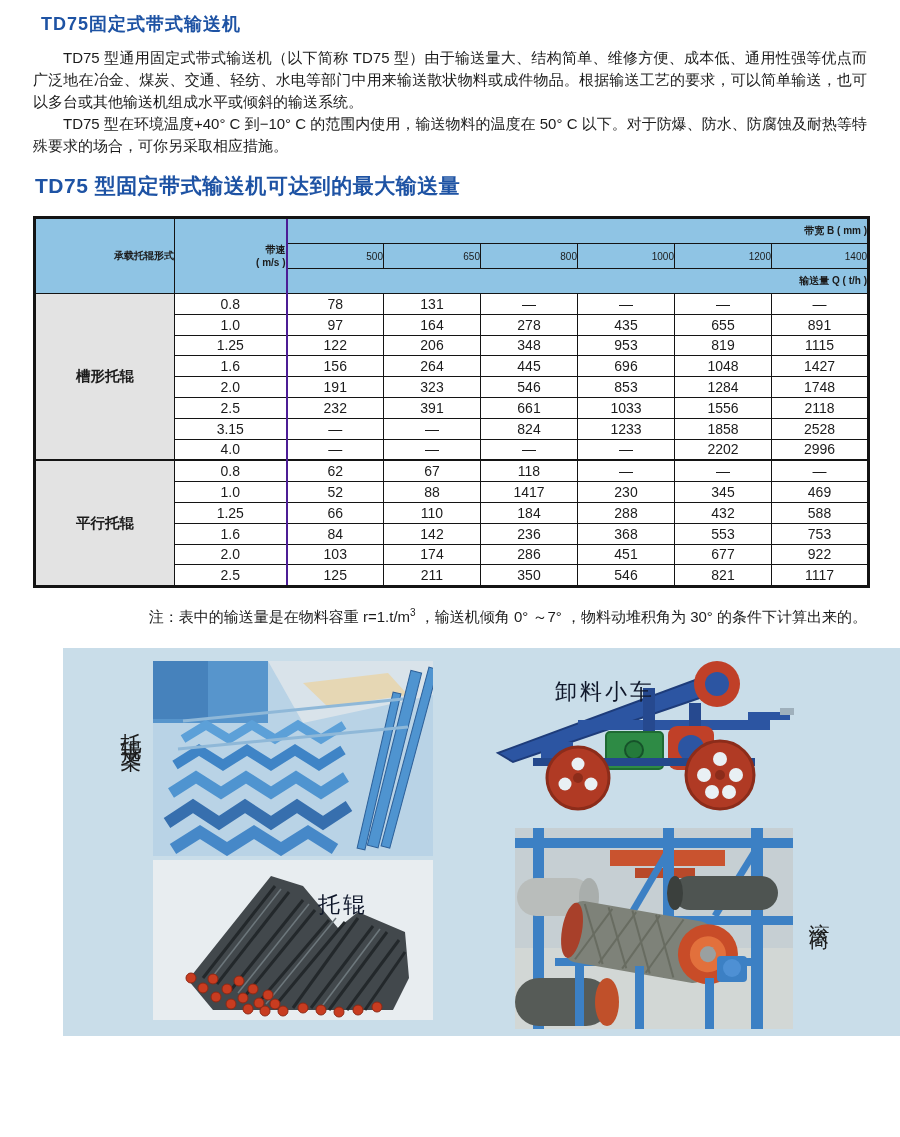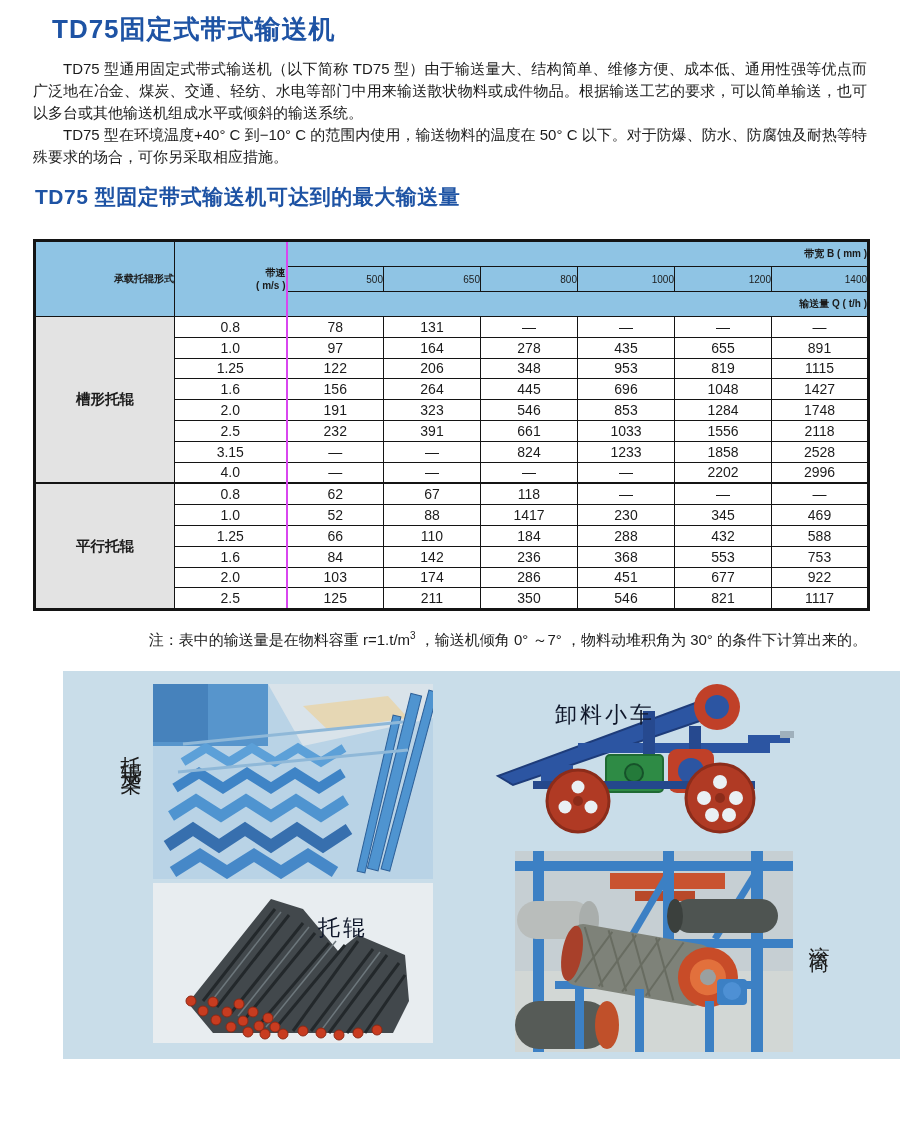--- a/index.html
+++ b/index.html
@@ -5,49 +5,49 @@
   html,body { margin:0; padding:0; background:#ffffff; }
   body {
     width:900px; height:1137px; overflow:hidden;
     font-family:"Liberation Sans","DejaVu Sans",sans-serif;
     color:#1b1b1b;
   }
   .page { width:900px; height:1137px; position:relative; }
   .content { padding:6px 33px 0 33px; }
 
   h1.title {
-    color:var(--heading,#1e53a4); font-size:26px; font-weight:bold;
-    margin:6px 0 11px 19px; letter-spacing:1px;
+    color:var(--heading,#1e53a4); font-size:18px; font-weight:bold;
+    margin:6px 0 11px 8px; letter-spacing:1px;
   }
   p.body {
     font-size:15px; line-height:22px; margin:0; text-indent:2em;
     text-align:justify;
   }
   h2.subtitle {
     color:var(--heading,#1e53a4); font-size:21px; font-weight:bold;
-    margin:15px 0 28px 2px; letter-spacing:0.5px;
+    margin:15px 0 16px 2px; letter-spacing:0.5px;
   }
 
   table.cap {
     border-collapse:collapse; width:834px; table-layout:fixed;
     border:3px solid #141414;
   }
   table.cap th, table.cap td {
     border:1px solid #141414; text-align:center; vertical-align:middle;
     padding:0; overflow:hidden;
   }
   table.cap thead th {
     background:var(--th-bg,#8fc4e4); font-size:10px; font-weight:bold; height:24px;text-align:right;
   }
   table.cap thead th.num { font-weight:normal; }
   table.cap td { font-size:14px; height:19.8px; background:#ffffff; }
   table.cap td.rowlabel {
     background:var(--rowlabel-bg,#e3e3e3); font-weight:bold; font-size:14.5px;
   }
-  table.cap td.speed, table.cap th.speedh { border-right:2px solid #d946ef; }
+  table.cap td.speed, table.cap th.speedh { border-right:2px solid #4c1d95; }
   table.cap th.speedh { line-height:1.3; }
   table.cap tr.sec-start td { border-top:2px solid #141414; }
 
   .note { font-size:15px; margin:19px 0 0 0; padding-left:31px;text-align:right; }
   .note sup { font-size:10px; vertical-align:super; }
 
   .panel {
     position:relative; width:840px; height:388px;
     background:var(--panel-bg,#c9dde9); margin:21px 0 0 30px;
   }

